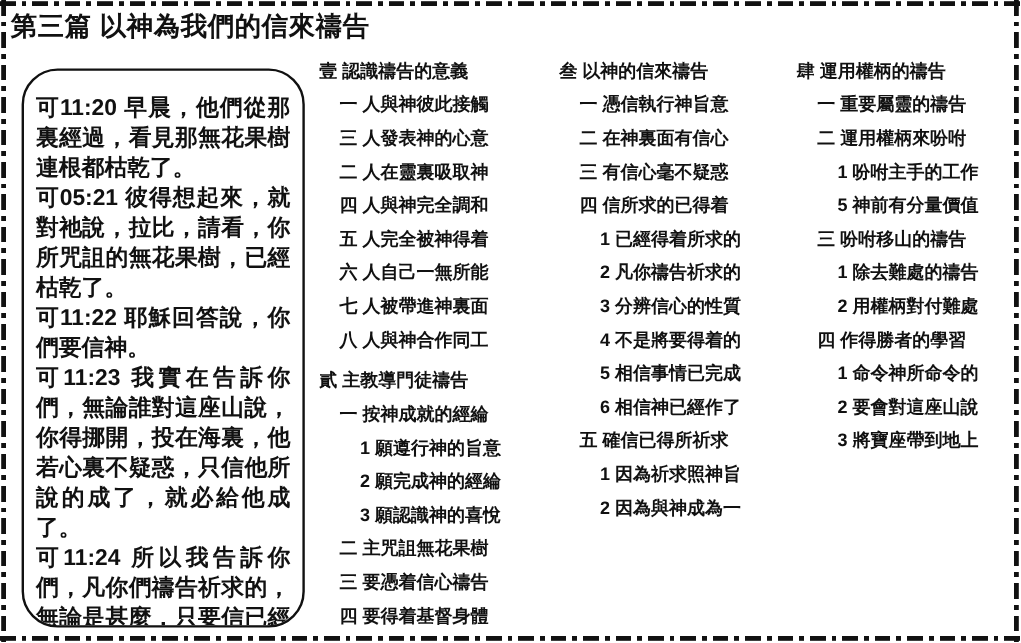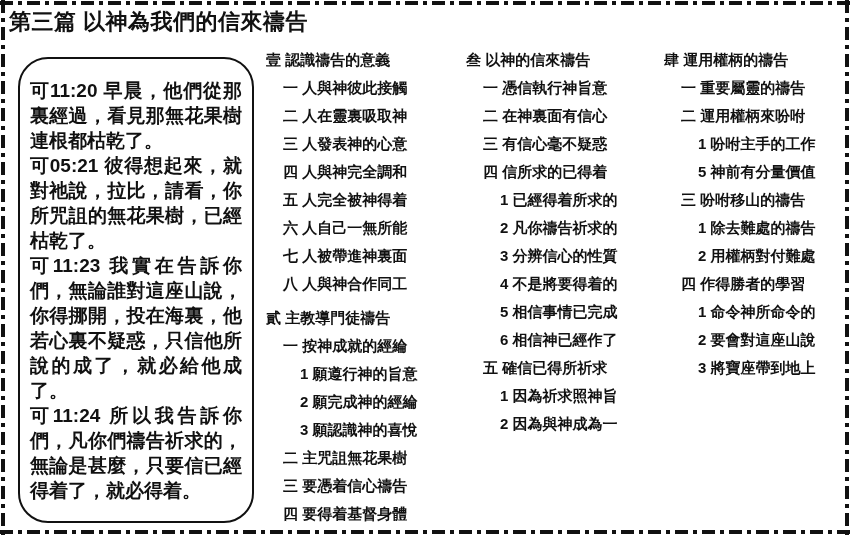--- a/index.html
+++ b/index.html
@@ -87,29 +87,30 @@
   <div class="edge h top"></div>
   <div class="edge h bottom"></div>
   <div class="edge v left"></div>
   <div class="edge v right"></div>
 
   <div class="title">第三篇  以神為我們的信來禱告</div>
 
   <div class="scripture-box">
       <div class="verse">可11:20 早晨，他們從那裏經過，看見那無花果樹連根都枯乾了。</div>
       <div class="verse">可05:21 彼得想起來，就對祂說，拉比，請看，你所咒詛的無花果樹，已經枯乾了。</div>
+      <div class="verse">可11:22 耶穌回答說，你們要信神。</div>
       <div class="verse">可11:23 我實在告訴你們，無論誰對這座山說，你得挪開，投在海裏，他若心裏不疑惑，只信他所說的成了，就必給他成了。</div>
       <div class="verse">可11:24 所以我告訴你們，凡你們禱告祈求的，無論是甚麼，只要信已經得着了，就必得着。</div>
     </div>
 
   <div class="col col1">
       <div class="item lvl0">壹 認識禱告的意義</div>
       <div class="item lvl1">一 人與神彼此接觸</div>
+      <div class="item lvl1">三 人發表神的心意</div>
       <div class="item lvl1">二 人在靈裏吸取神</div>
-      <div class="item lvl1">三 人發表神的心意</div>
       <div class="item lvl1">四 人與神完全調和</div>
       <div class="item lvl1">五 人完全被神得着</div>
       <div class="item lvl1">六 人自己一無所能</div>
       <div class="item lvl1">七 人被帶進神裏面</div>
       <div class="item lvl1">八 人與神合作同工</div>
       <div class="item lvl0">貳 主教導門徒禱告</div>
       <div class="item lvl1">一 按神成就的經綸</div>
       <div class="item lvl2">1 願遵行神的旨意</div>
       <div class="item lvl2">2 願完成神的經綸</div>
       <div class="item lvl2">3 願認識神的喜悅</div>

